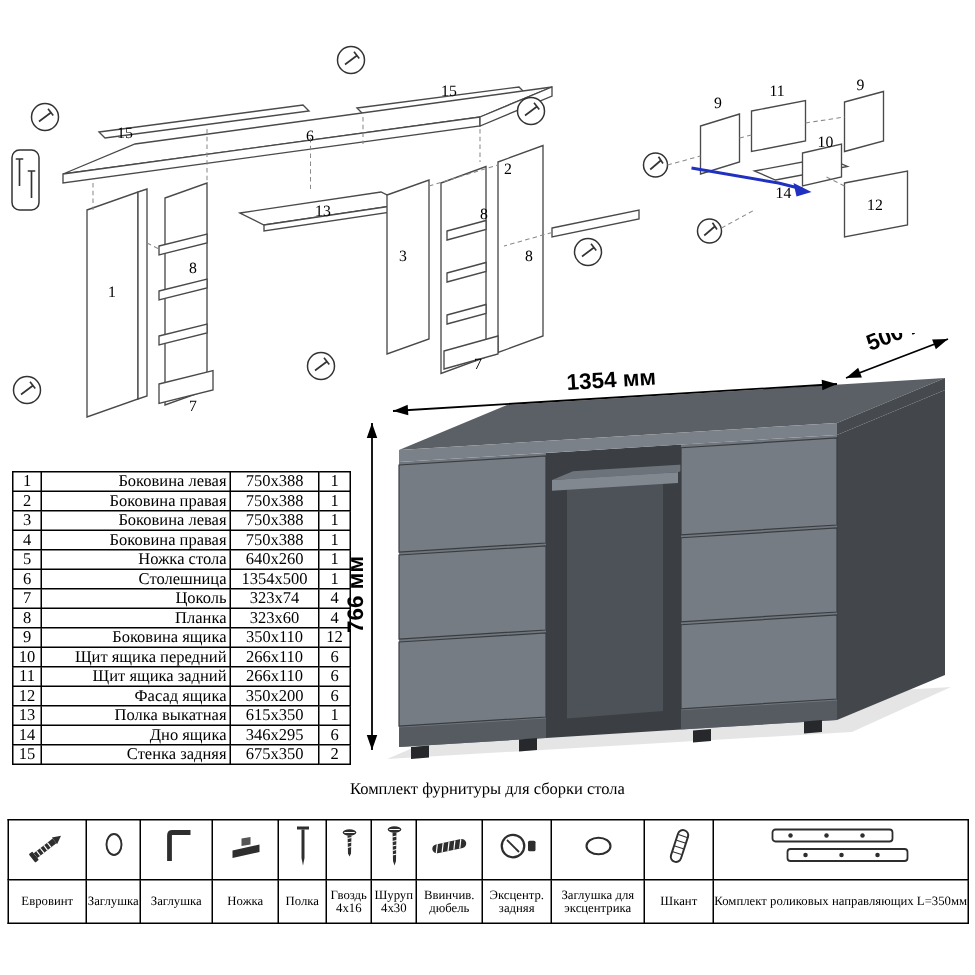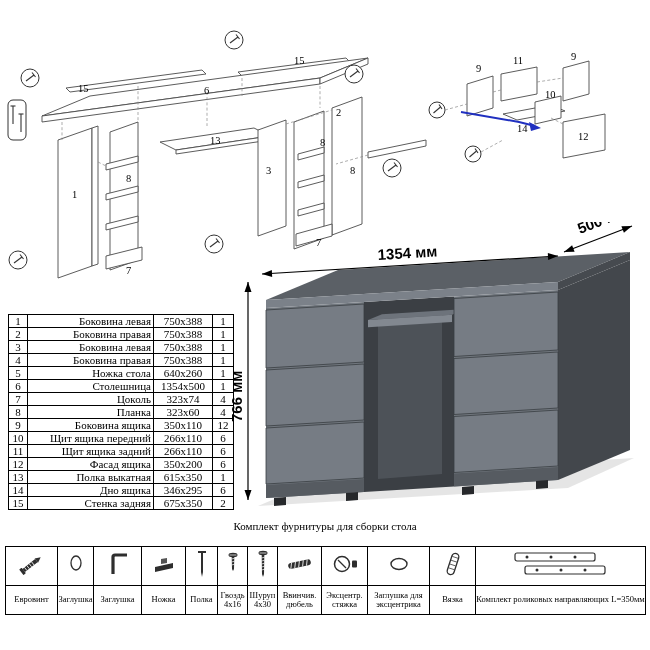--- a/index.html
+++ b/index.html
@@ -458,20 +458,20 @@
     </tr>
     <tr>
       <td class="hw-name-cell">Евровинт</td>
       <td class="hw-name-cell">Заглушка</td>
       <td class="hw-name-cell">Заглушка</td>
       <td class="hw-name-cell">Ножка</td>
       <td class="hw-name-cell">Полка</td>
       <td class="hw-name-cell">Гвоздь 4х16</td>
       <td class="hw-name-cell">Шуруп 4х30</td>
       <td class="hw-name-cell">Ввинчив. дюбель</td>
-      <td class="hw-name-cell">Эксцентр. стяжка</td>
+      <td class="hw-name-cell">Эксцентр. задняя</td>
       <td class="hw-name-cell">Заглушка для эксцентрика</td>
-      <td class="hw-name-cell">Вязка</td>
+      <td class="hw-name-cell">Шкант</td>
       <td class="hw-name-cell">Комплект роликовых направляющих L=350мм</td>
     </tr>
   </tbody>
     </table>
 </div>
 
 </body></html>

